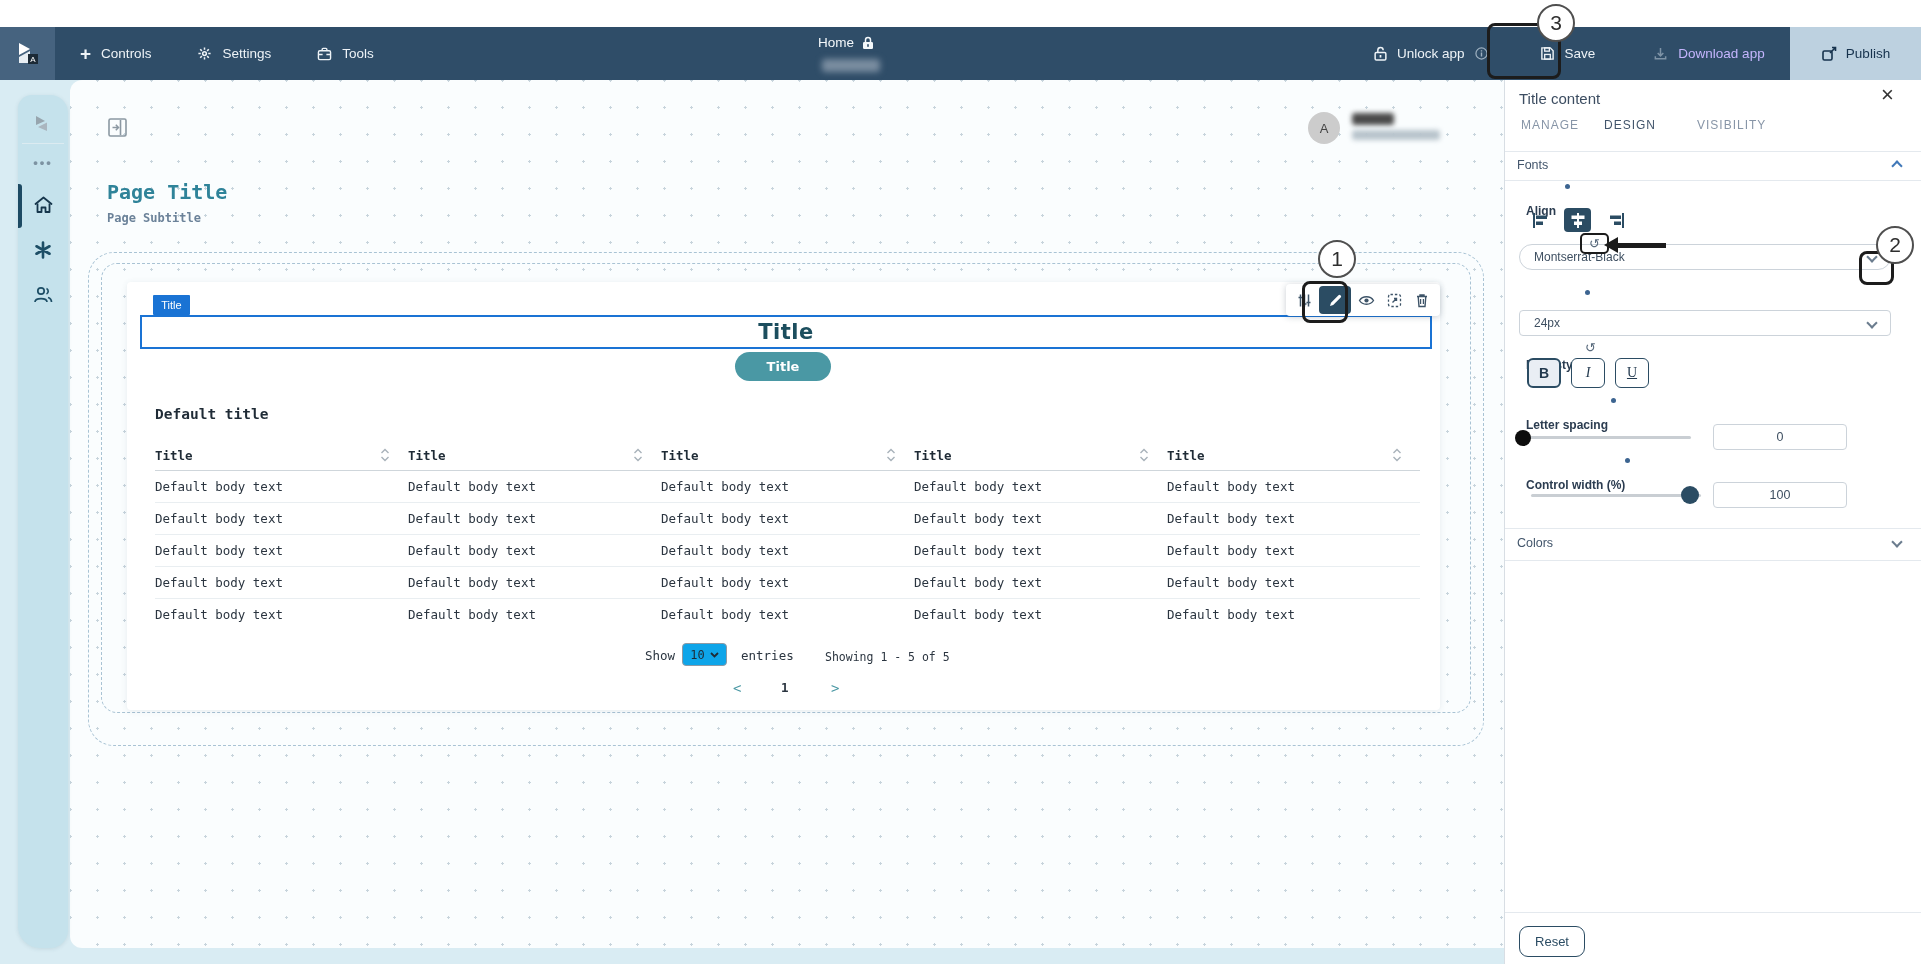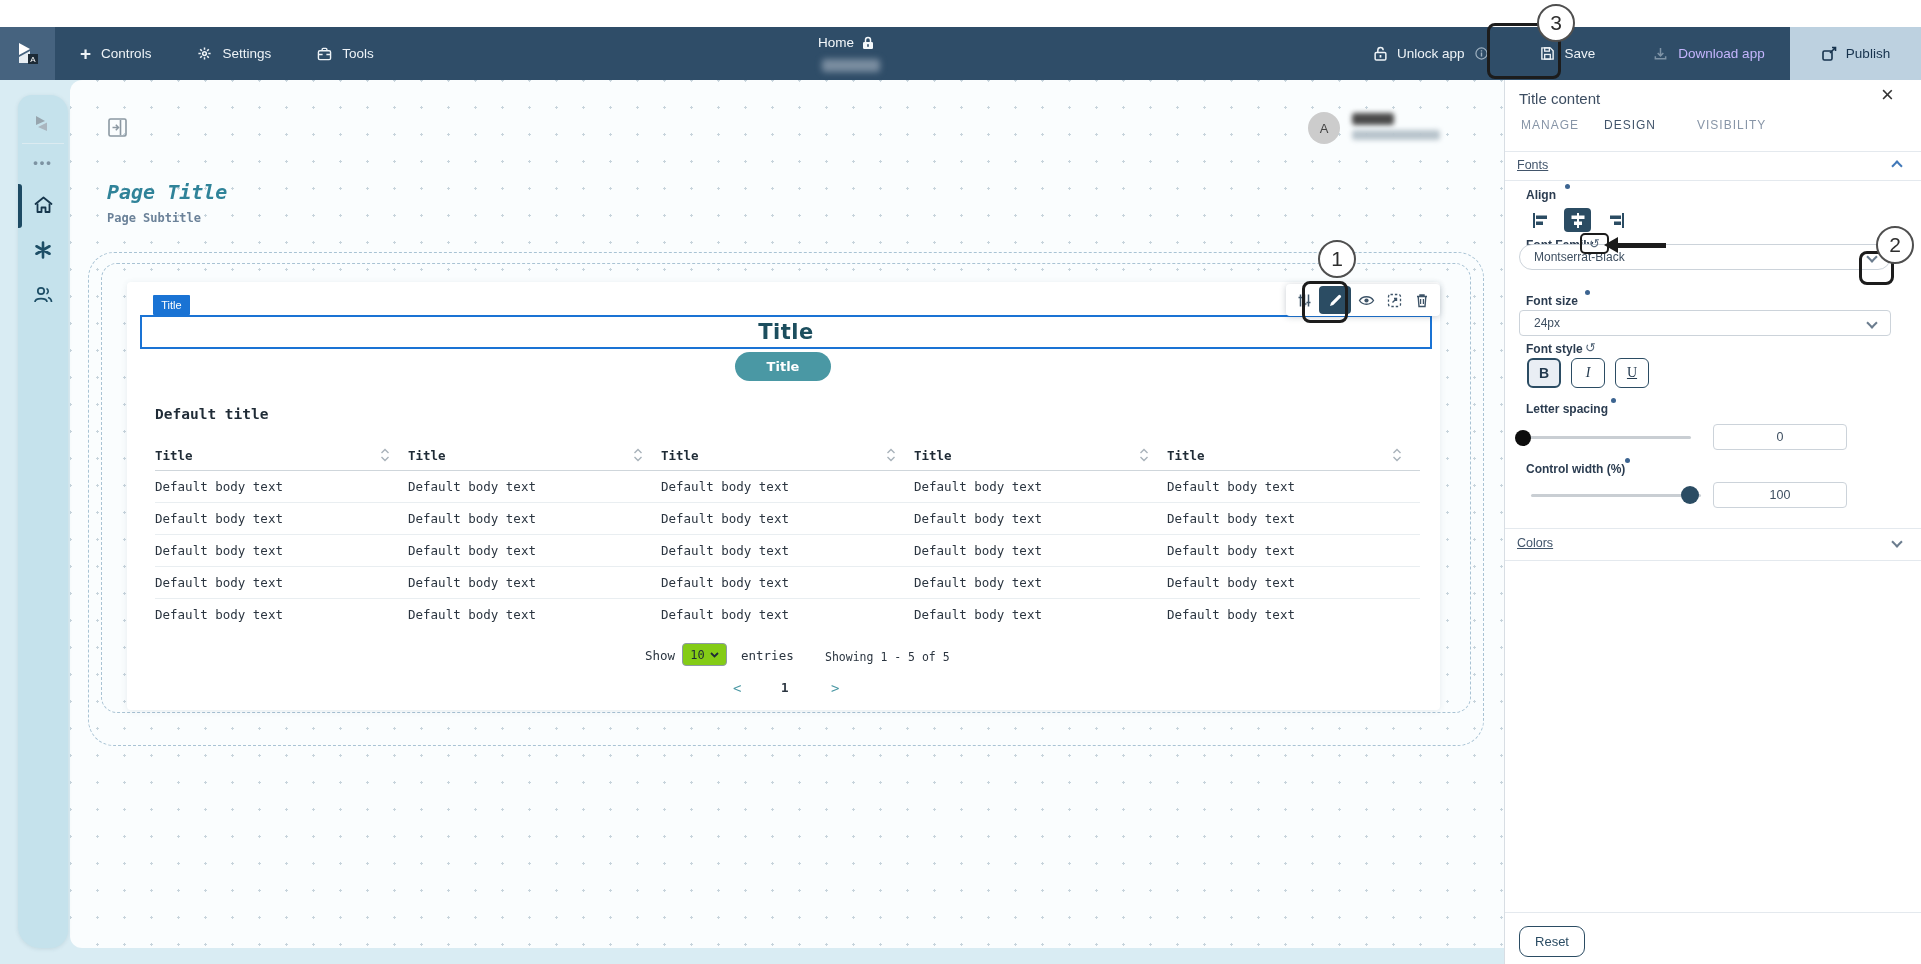--- a/index.html
+++ b/index.html
@@ -35,21 +35,21 @@
   
   #canvas { left:70px; top:80px; width:1434px; height:868px; background:#fafdfe;
             border-radius:12px 0 0 12px;
             background-image:radial-gradient(#c7d4dc 1.2px, transparent 1.4px);
             background-size:27px 27px; background-position:14px 14px; }
   #canvas-toggle { left:38px; top:38px; cursor:pointer; }
   #avatar-card { left:1238px; top:28px; width:196px; height:50px; }
   #avatar { left:0; top:4px; width:32px; height:32px; border-radius:50%; background:#cccccc;
             color:#444; font-size:13px; display:flex; align-items:center; justify-content:center; }
   #page-title { left:37px; top:100px; font-family:"DejaVu Sans Mono", monospace;
-                font-weight:bold; font-size:20px; color:#2f8399;font-style:italic; }
+                font-weight:bold; font-size:20px; color:#2f8399; }
   #page-subtitle { left:37px; top:131px; font-family:"DejaVu Sans Mono", monospace;
                    font-weight:bold; font-size:12px; color:#6b8299; }
 
   .dashed-rect { border:1px dashed #a9c3d4; }
   #section-outline { left:18px; top:172px; width:1396px; height:494px; border-radius:26px; }
   #container-outline { left:31px; top:183px; width:1370px; height:450px; border-radius:16px; }
 
   #card { left:57px; top:202px; width:1313px; height:428px; background:#ffffff;
           border-radius:4px; box-shadow:0 1px 6px rgba(50,80,100,.10); }
 
@@ -76,36 +76,36 @@
   .tbl-head { display:flex; border-bottom:1px solid #cfd6db; }
   .tbl-th { width:253px; height:30px; display:flex; align-items:center; justify-content:space-between;
             padding-right:18px; font-size:12.5px; font-weight:bold; color:#1f2b36; cursor:pointer; }
   .tbl-row { display:flex; border-bottom:1px solid #e9eef1; }
   .tbl-row:last-child { border-bottom:none; }
   .tbl-td { width:253px; height:31px; display:flex; align-items:center; font-size:12.5px; color:#2b3540; }
 
   .pg { font-family:"DejaVu Sans Mono", monospace; font-size:12.5px; color:#2b3540; }
   #pg-select { left:555px; top:361px; width:45px; height:23px; border:1px solid #8d9aa5; border-radius:4px;
                display:flex; align-items:center; justify-content:center; gap:5px; cursor:pointer;
-               font-family:"DejaVu Sans Mono", monospace; font-size:12px; color:#1f2b36; background:#84cc16; }
+               font-family:"DejaVu Sans Mono", monospace; font-size:12px; color:#1f2b36; background:#0ea5e9; }
   .pg-arrow { color:#4a98a4; font-size:14px; cursor:pointer; font-family:"DejaVu Sans Mono", monospace; }
 
   
   #panel { left:1504px; top:80px; width:417px; height:884px; background:#ffffff;
            border-left:1px solid #d8dee4; z-index:10; }
   #panel-title { left:14px; top:10px; font-size:15px; color:#3c4d61; }
   #panel-close { left:376px; top:2px; font-size:22px; color:#333; cursor:pointer; }
   .ptab { position:absolute; top:38px; font-size:12px; letter-spacing:1px; color:#8795a7; cursor:pointer; }
   .ptab.active { color:#42556b; }
   .p-divider { position:absolute; left:0; width:417px; height:1px; background:#e4e9ee; }
-  .sec-head { position:absolute; left:12px; font-size:12.5px; color:#42556b;text-decoration:underline; }
+  .sec-head { position:absolute; left:12px; font-size:12.5px; color:#42556b; }
   .chev { position:absolute; width:8px; height:8px; border-left:2px solid #6b7c8e; border-bottom:2px solid #6b7c8e; }
   .chev.up { transform:rotate(135deg); border-color:#4178b8; }
   .chev.down { transform:rotate(-45deg); }
-  .f-label { position:absolute; font-size:12px; font-weight:bold; color:#2b3c50; }
+  .f-label { position:absolute; font-size:12px; font-weight:bold; color:#2b3c50;margin-top:16px; }
   .blue-dot { position:absolute; width:5px; height:5px; border-radius:50%; background:#3c6490; }
   .reset-glyph { font-size:13px; color:#5a6b7d; cursor:pointer; }
   .align-btn { position:absolute; top:128px; width:27px; height:24px; border-radius:4px;
                display:flex; align-items:center; justify-content:center; cursor:pointer; }
   .align-btn.selected { background:#2b4c63; }
   .p-select { position:absolute; left:14px; width:372px; height:26px; border:1px solid #ccd3da;
               border-radius:4px; background:#fff; display:flex; align-items:center;
               padding:0 14px; font-size:12px; color:#3e4f61; cursor:pointer; }
   .p-select .chev { right:14px; top:8px; }
   .style-btn { position:absolute; top:278px; width:34px; height:30px; border:1px solid #2b4c63;

